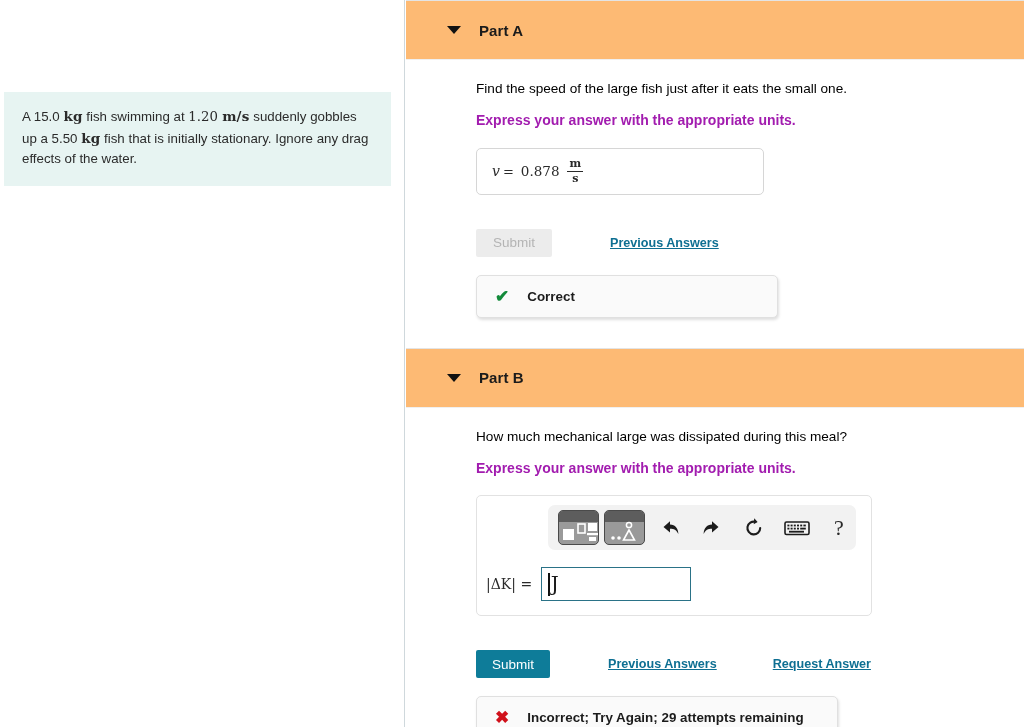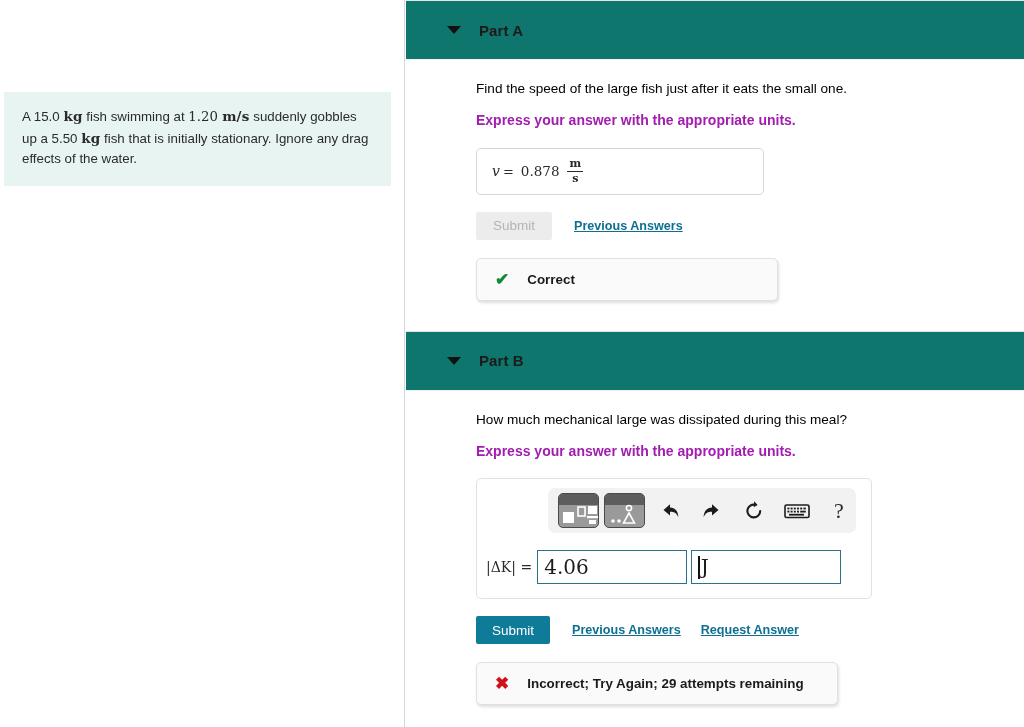--- a/index.html
+++ b/index.html
@@ -56,21 +56,21 @@
     position: absolute;
     left: 406px;
     top: 0;
     width: 618px;
     height: 727px;
     background: #ffffff;
     overflow: hidden;
   }
 
   .part-header {
-    background: #0f766e;
+    background: #fdba74;
     border-top: 1px solid #e4e4e4;
     border-bottom: 1px solid #f0f0f0;
     height: 60px;
     display: flex;
     align-items: center;
     padding-left: 41px;
     box-sizing: border-box;
   }
   .caret {
     width: 0;
@@ -155,21 +155,22 @@
     height: 1px;
     background: #2a2a2a;
     margin: 1px 0;
   }
   .frac .den { padding: 0 2px; }
 
   
   .button-row {
     display: flex;
     align-items: center;
-    margin-top: 17px;
+    margin-top: 34px;
+    gap: 36px;
   }
   .btn-submit-disabled {
     background: #ececec;
     color: #b4b4b4;
     border: none;
     width: 76px;
     height: 28px;
     font-size: 13.5px;
     font-family: "Liberation Sans", sans-serif;
     border-radius: 2px;
@@ -432,23 +433,20 @@
           </svg>
         </div>
 
         <div class="tool-icon">
           <span class="help-mark">?</span>
         </div>
       </div>
 
       <div id="math-input-row">
         <span id="dk-label">|ΔK| =</span>
-        <div class="math-field" id="math-value-field">
-          <span>4.06</span>
-        </div>
         <div class="math-field" id="math-units-field">
           <span class="caret-bar"></span>
             <span>J</span>
         </div>
       </div>
     </div>
 
     <div class="button-row">
       <button class="btn-submit-active">Submit</button>
       <a class="link">Previous Answers</a>

